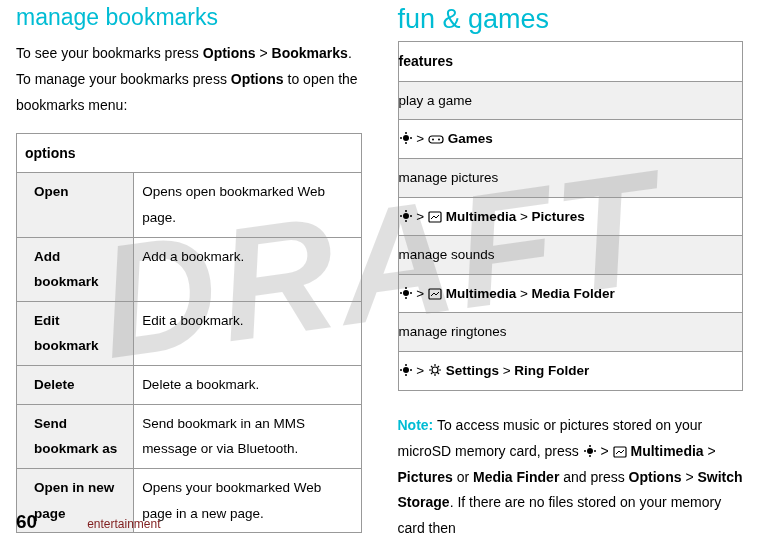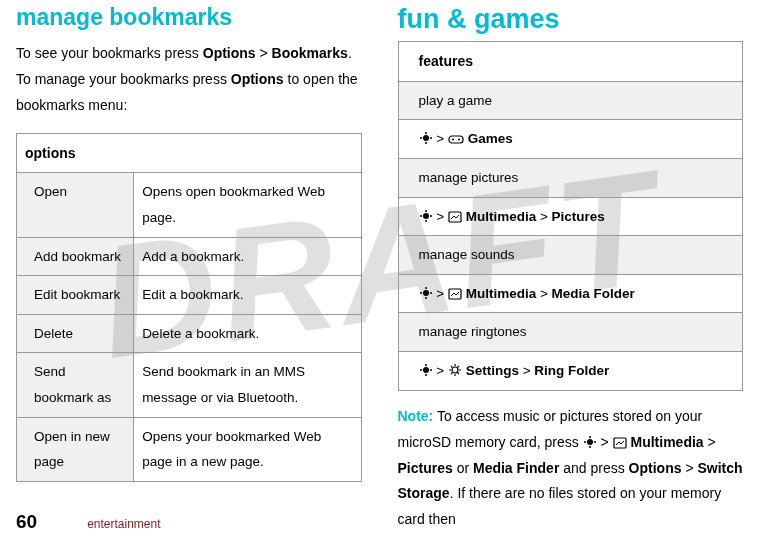--- a/index.html
+++ b/index.html
@@ -32,21 +32,21 @@
     display: flex;
     padding: 4px 16px 0 16px;
     gap: 36px;
   }
   .col {
     flex: 1;
     min-width: 0;
   }
   h2.section-title {
     color: #00bcd4;
-    font-weight: 700;
+    font-weight: 400;
     font-size: 23px;
     margin-bottom: 10px;
   }
   h2.section-title.fun {
     font-size: 27px;
     margin-bottom: 6px;
   }
   p.body {
     font-size: 14px;
     line-height: 1.85;
@@ -66,33 +66,33 @@
     line-height: 1.9;
   }
   table.grid th.header {
     font-weight: bold;
     background: #fff;
     font-size: 14px;
   }
   table.grid td.opt {
     font-family: 'Arial Narrow', Arial, sans-serif;
     font-stretch: condensed;
-    font-weight: normal;
+    font-weight: bold;
     width: 34%;
     background: rgba(0,0,0,0.06);
     padding-left: 17px;
   }
   table.features {
     width: 100%;
     border-collapse: collapse;
     font-size: 14px;
   }
   table.features td {
     border: 1px solid #999;
-    padding: 6px 20px;
+    padding: 6px 0;
     line-height: 1.9;
   }
   table.features td.header {
     font-weight: bold;
   }
   table.features td.sub {
     font-weight: normal;
     background: rgba(0,0,0,0.06);
     font-size: 13.5px;
   }
@@ -237,21 +237,21 @@
         <svg class="icon" width="14" height="14">
                 <circle cx="7" cy="7" r="3" fill="none" stroke="#000" stroke-width="1.2"></circle>
                 <path d="M7 1 L7 3 M7 11 L7 13 M1 7 L3 7 M11 7 L13 7 M3 3 L4.5 4.5 M9.5 9.5 L11 11 M11 3 L9.5 4.5 M4.5 9.5 L3 11" stroke="#000" stroke-width="1.2"></path>
               </svg>
         <span class="cond">Settings</span> &gt; <span class="cond">Ring Folder</span>
       </td>
           </tr>
     </tbody>
       </table>
 
-    <p class="body" style="margin-top:13px">
+    <p class="body" style="margin-top:22px">
       <span class="note-label">Note:</span><span> To access music or pictures stored on your microSD memory card, press </span><svg class="icon" width="14" height="14">
           <circle cx="7" cy="7" r="3" fill="#000"></circle>
           <path d="M7 1 L7 3 M7 11 L7 13 M1 7 L3 7 M11 7 L13 7" stroke="#000" stroke-width="1.5"></path>
         </svg><span> &gt; </span><svg class="icon" width="14" height="12">
           <rect x="1" y="1" width="12" height="10" rx="1" fill="none" stroke="#000" stroke-width="1.2"></rect>
           <path d="M3 8 L6 5 L8 7 L11 4" stroke="#000" stroke-width="1" fill="none"></path>
         </svg> <span class="cond">Multimedia</span><span> &gt; </span><span class="cond">Pictures</span><span> or </span><span class="cond">Media Finder</span><span> and press </span><span class="cond">Options</span><span> &gt; </span><span class="cond">Switch Storage</span><span>. If there are no files stored on your memory card then</span>
     </p>
   </div>
 </div>

